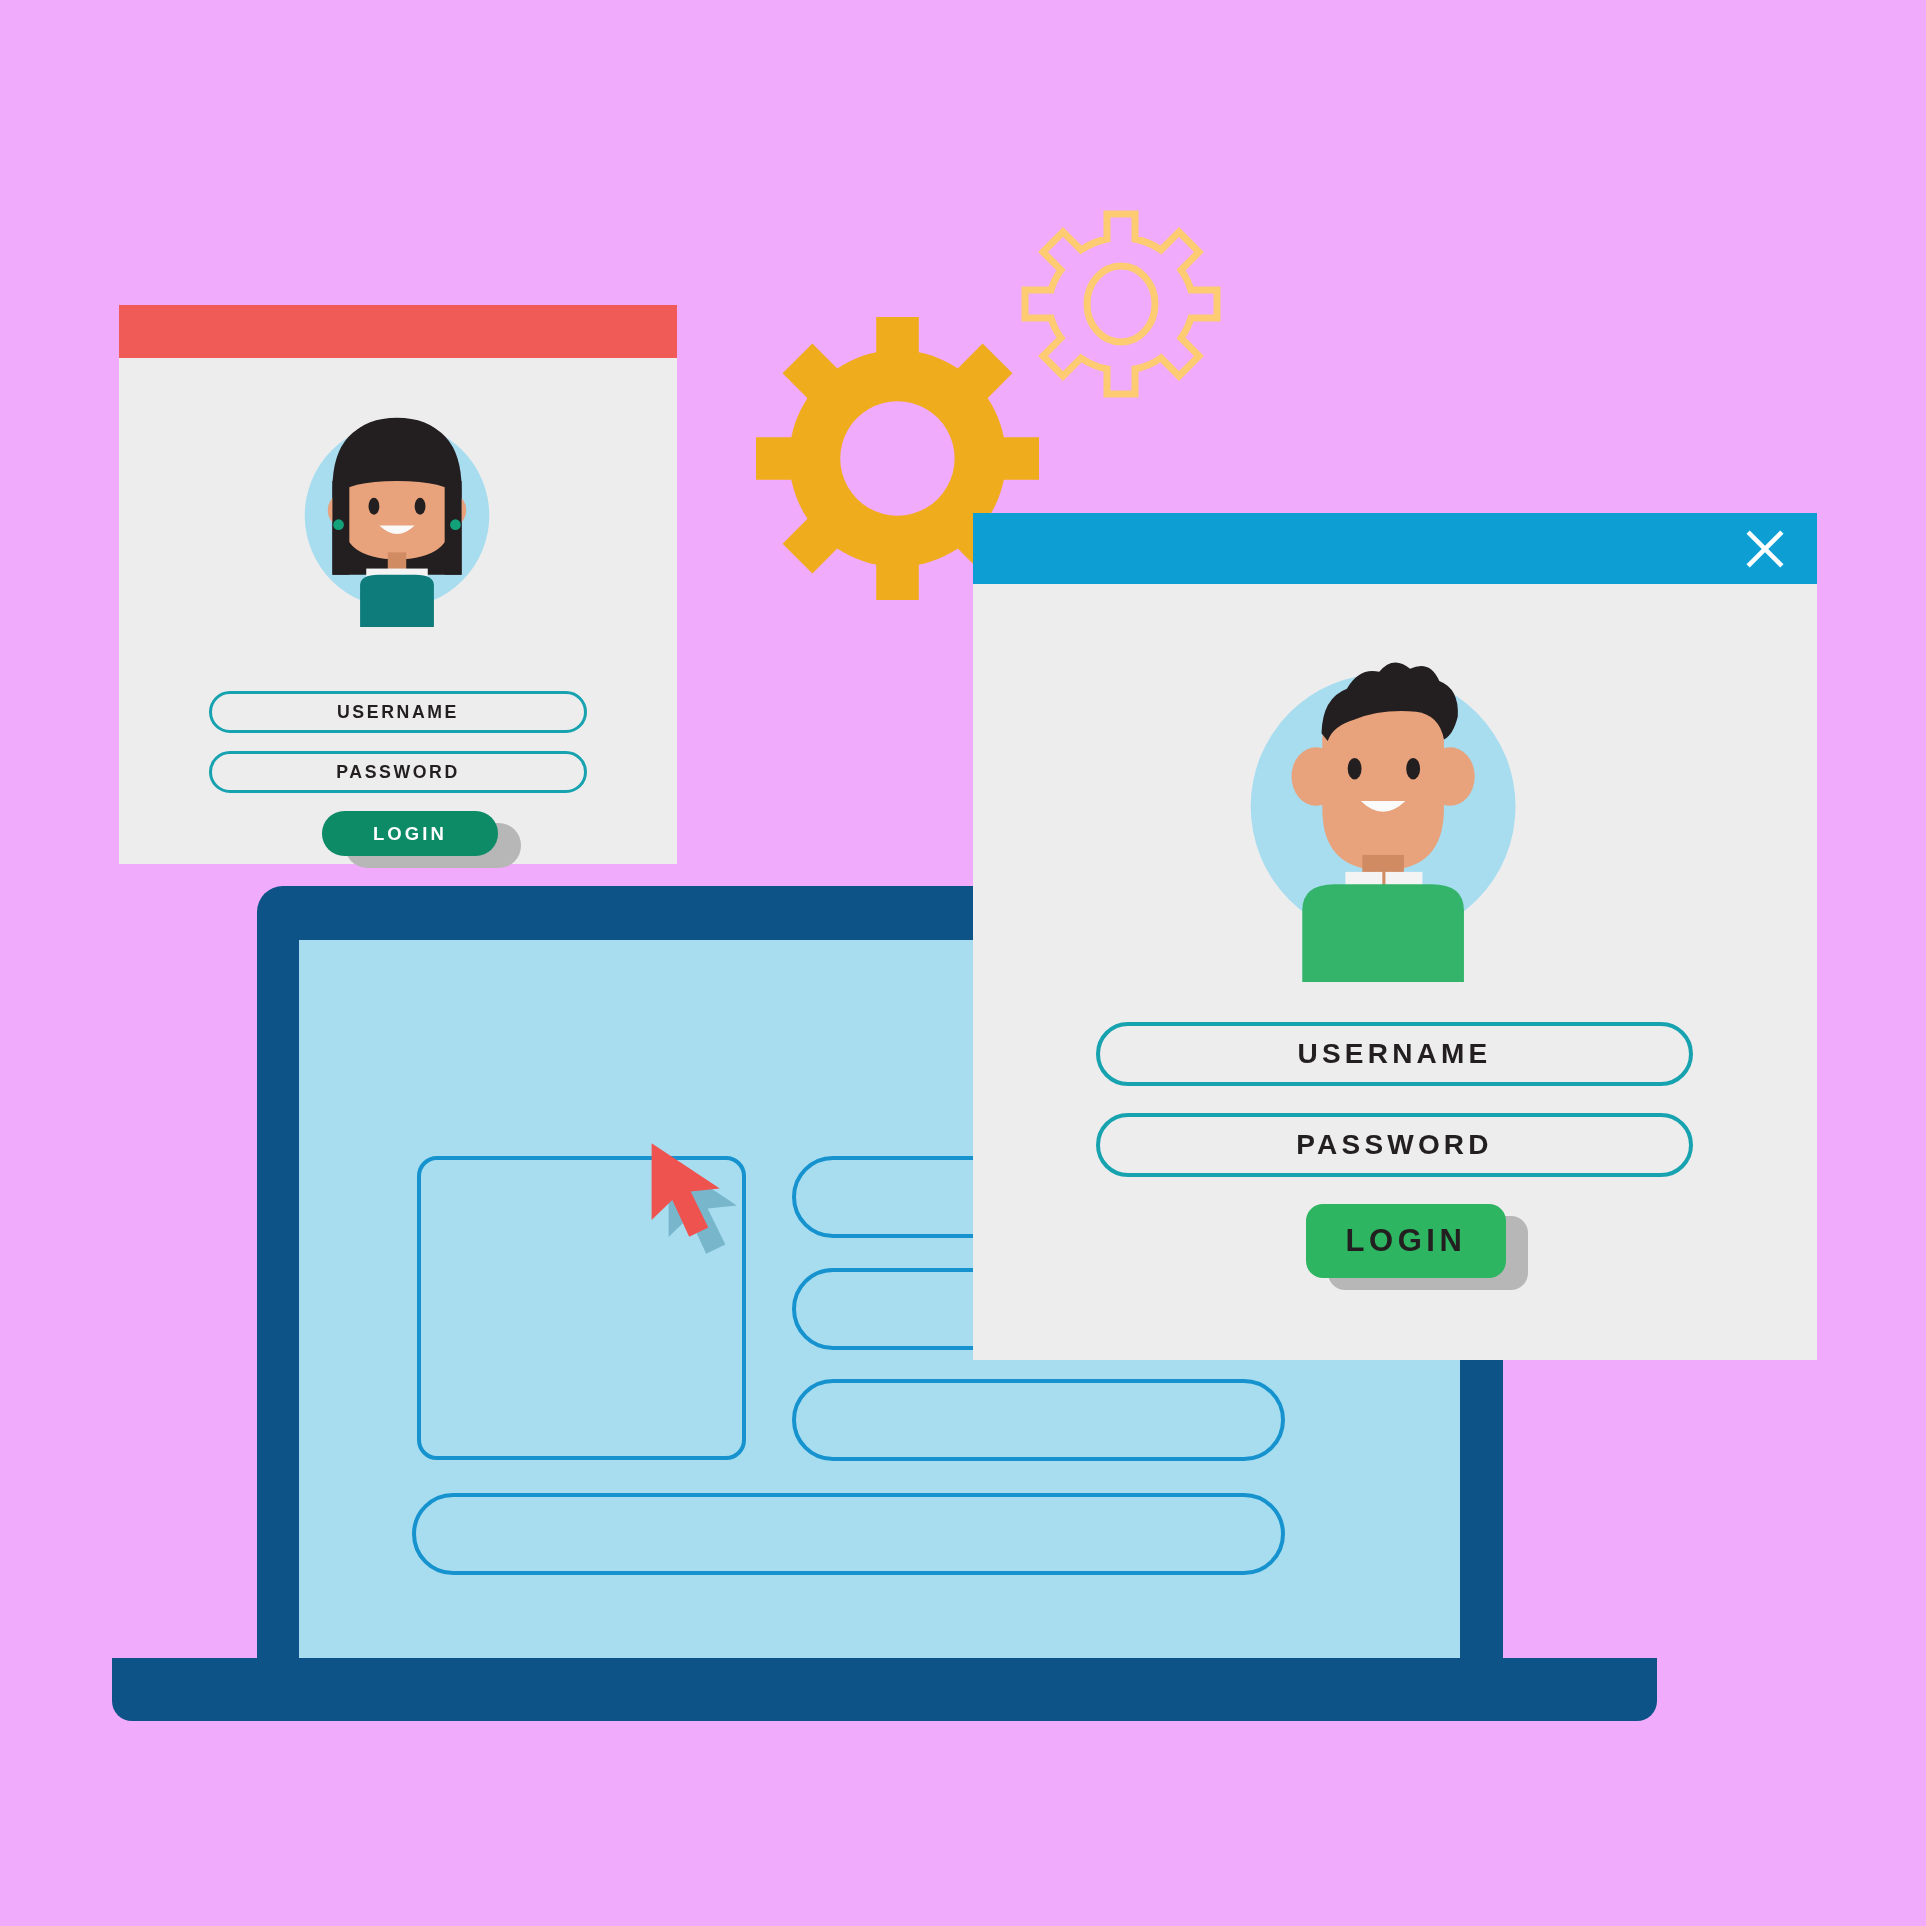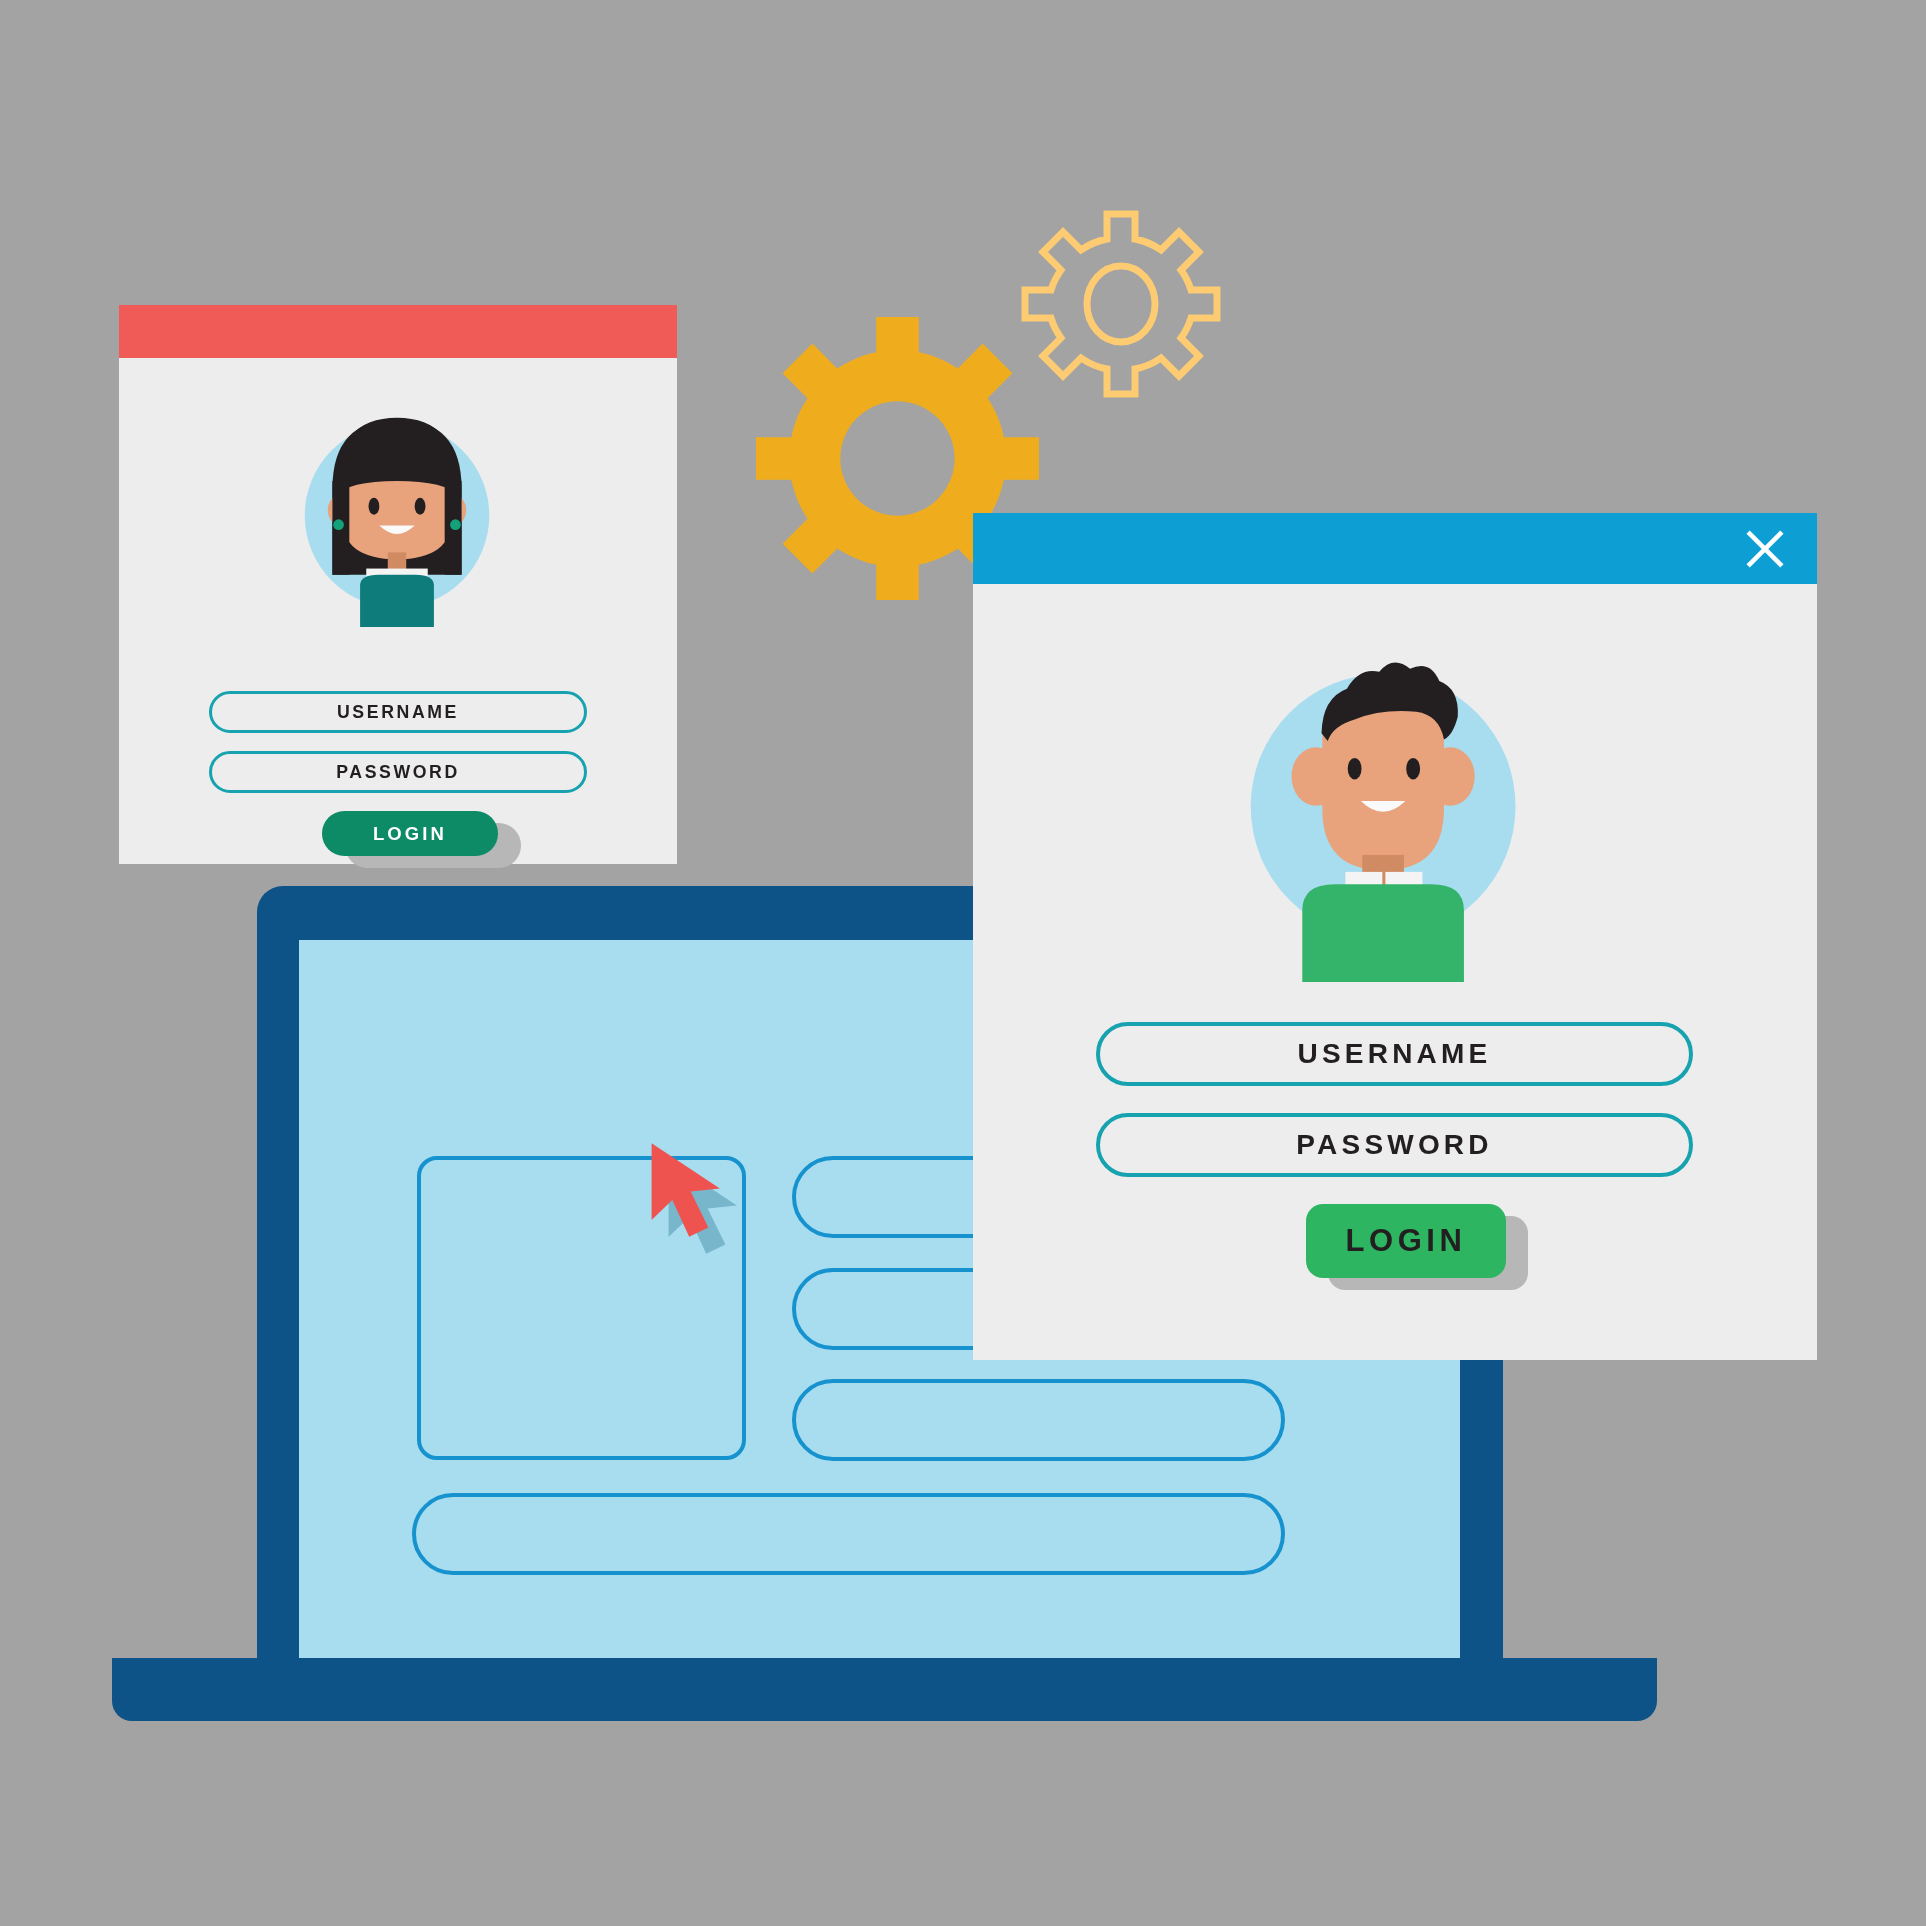--- a/index.html
+++ b/index.html
@@ -6,21 +6,21 @@
   * { box-sizing: border-box; margin: 0; padding: 0; }
   html, body {
     width: 1926px; height: 1926px;
     background: #ffffff;
     font-family: "Liberation Sans", sans-serif;
     overflow: hidden;
   }
   #stage {
     position: relative;
     width: 1926px; height: 1926px;
-    background: #a3a3a3;
+    background: #f0abfc;
   }
 
   
   .laptop-bezel {
     position: absolute;
     left: 257px; top: 886px;
     width: 1246px; height: 783px;
     background: #0D5387;
     border-radius: 26px 26px 0 0;
   }

